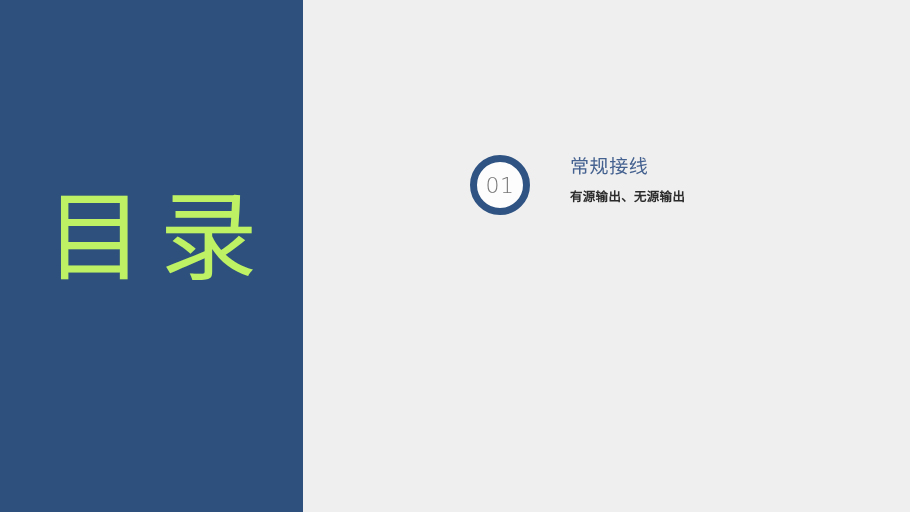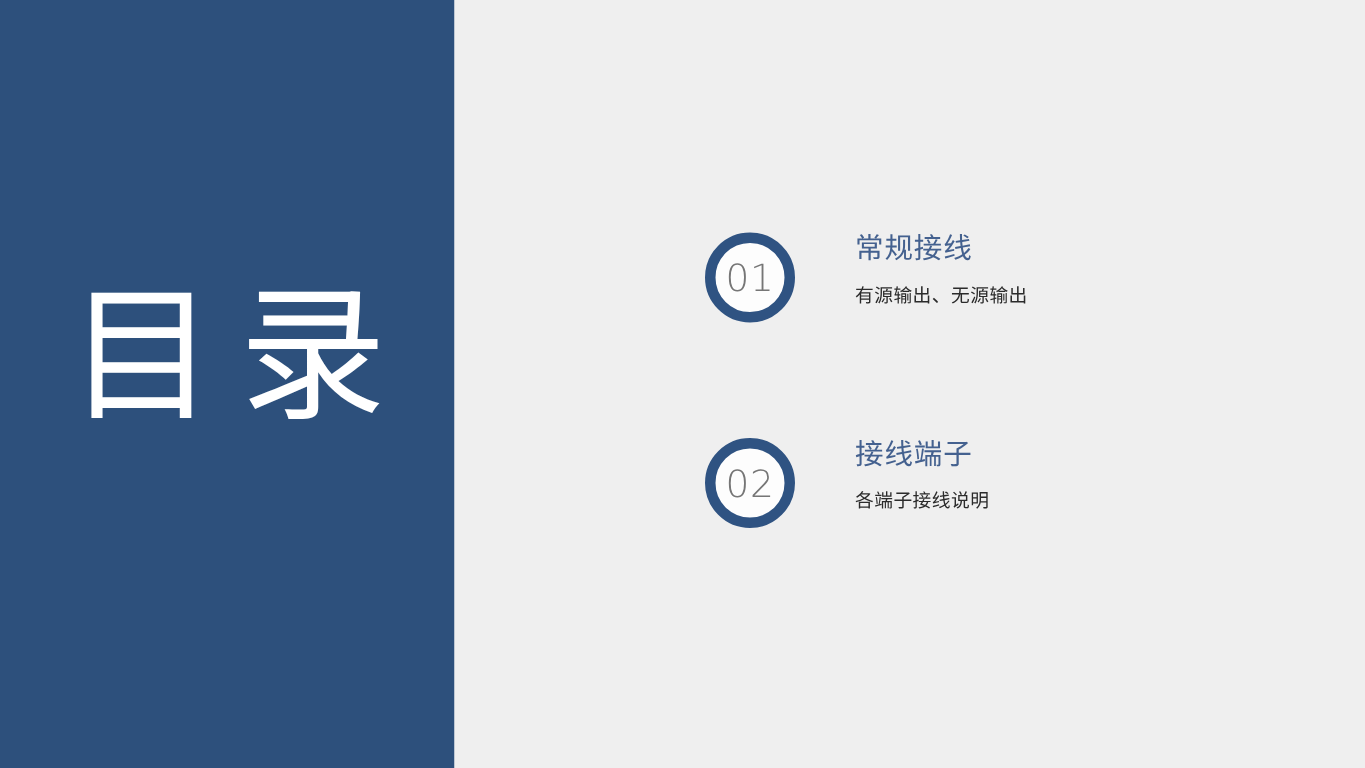--- a/index.html
+++ b/index.html
@@ -32,21 +32,21 @@
     height: 512px;
     background: #2d507c;
   }
 
   .slide-title {
     position: absolute;
     left: 0;
     top: 186px;
     width: 303px;
     text-align: center;
-    color: #ffffff;
+    color: #bef264;
     font-size: 98px;
     line-height: 104px;
     font-weight: 400;
     letter-spacing: 16px;
     text-indent: 16px;
     font-family: "DejaVu Sans", "Liberation Sans", sans-serif;
     white-space: nowrap;
   }
 
   
@@ -82,21 +82,21 @@
     box-sizing: border-box;
     border: 7px solid #2f5382;
     border-radius: 50%;
     background: #fdfdfd;
     display: flex;
     align-items: center;
     justify-content: center;
   }
 
   .toc-badge-num {
-    font-size: 25px;
+    font-size: 22px;
     line-height: 25px;
     color: #767676;
     font-weight: 300;
     letter-spacing: 0.5px;
     font-family: "DejaVu Sans", "Liberation Sans", sans-serif;
   }
 
   .toc-text {
     position: absolute;
     left: 100px;   
@@ -112,21 +112,21 @@
     letter-spacing: 0.6px;
     margin: 0;
     padding: 0;
     white-space: nowrap;
   }
 
   .toc-sub {
     font-size: 12.5px;
     line-height: 20px;
     color: #2b2b2b;
-    font-weight: 400;
+    font-weight: 700;
     letter-spacing: 0.3px;
     margin: 8px 0 0 0;
     padding: 0;
     white-space: nowrap;
   }
 </style>
 </head>
 <body>
 
 <div class="slide">
@@ -142,26 +142,17 @@
       <div class="toc-item">
         <div class="toc-badge">
           <span class="toc-badge-num">01</span>
         </div>
         <div class="toc-text">
           <p class="toc-heading">常规接线</p>
           <p class="toc-sub">有源输出、无源输出</p>
         </div>
       </div>
 
-      <div class="toc-item">
-        <div class="toc-badge">
-          <span class="toc-badge-num">02</span>
-        </div>
-        <div class="toc-text">
-          <p class="toc-heading">接线端子</p>
-          <p class="toc-sub">各端子接线说明</p>
-        </div>
-      </div>
 
     </div>
 
   </div>
 </div>
 
 </body></html>

